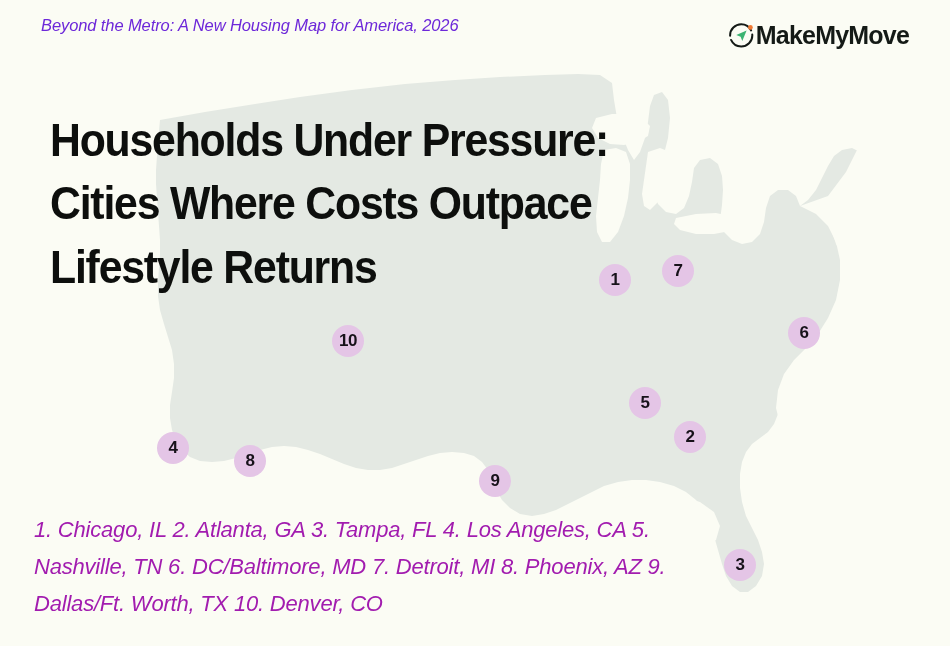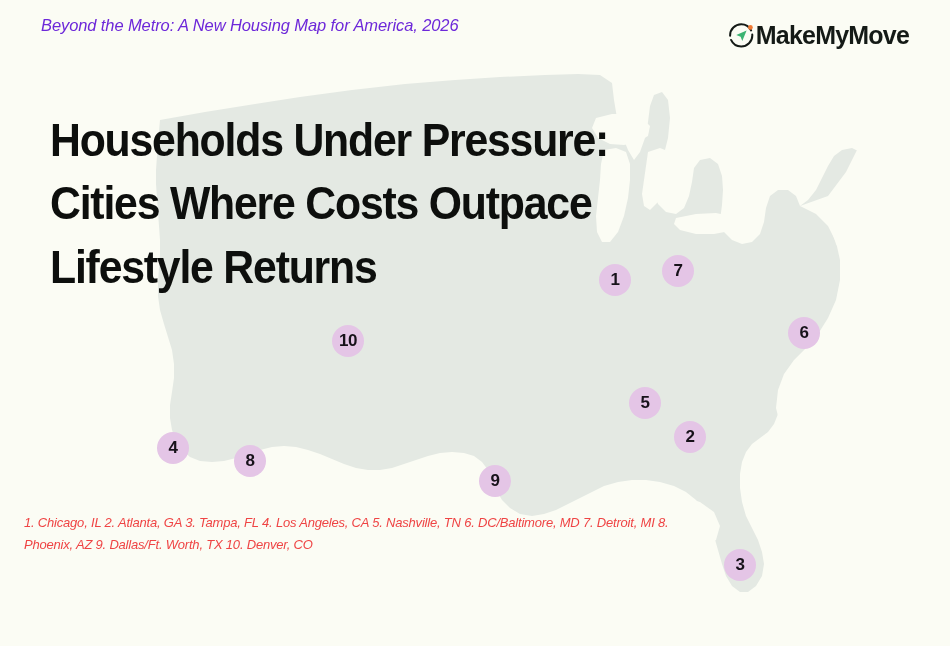--- a/index.html
+++ b/index.html
@@ -98,30 +98,30 @@
     pointer-events: none;
   }
   #headline .hl-line {
     display: block;
     white-space: nowrap;
   }
 
   
   #caption {
     position: absolute;
-    left: 24px;
+    left: 34px;
     top: 512px;
     width: 672px;
     z-index: 6;
-    font-size: 13px;
+    font-size: 22px;
     font-style: italic;
     font-weight: 400;
     line-height: 1.68;
     letter-spacing: -0.2px;
-    color: #ef4444;
+    color: #a21caf;
     pointer-events: none;
   }
 
   
   #markers {
     position: absolute;
     left: 0;
     top: 0;
     width: 950px;
     height: 646px;

